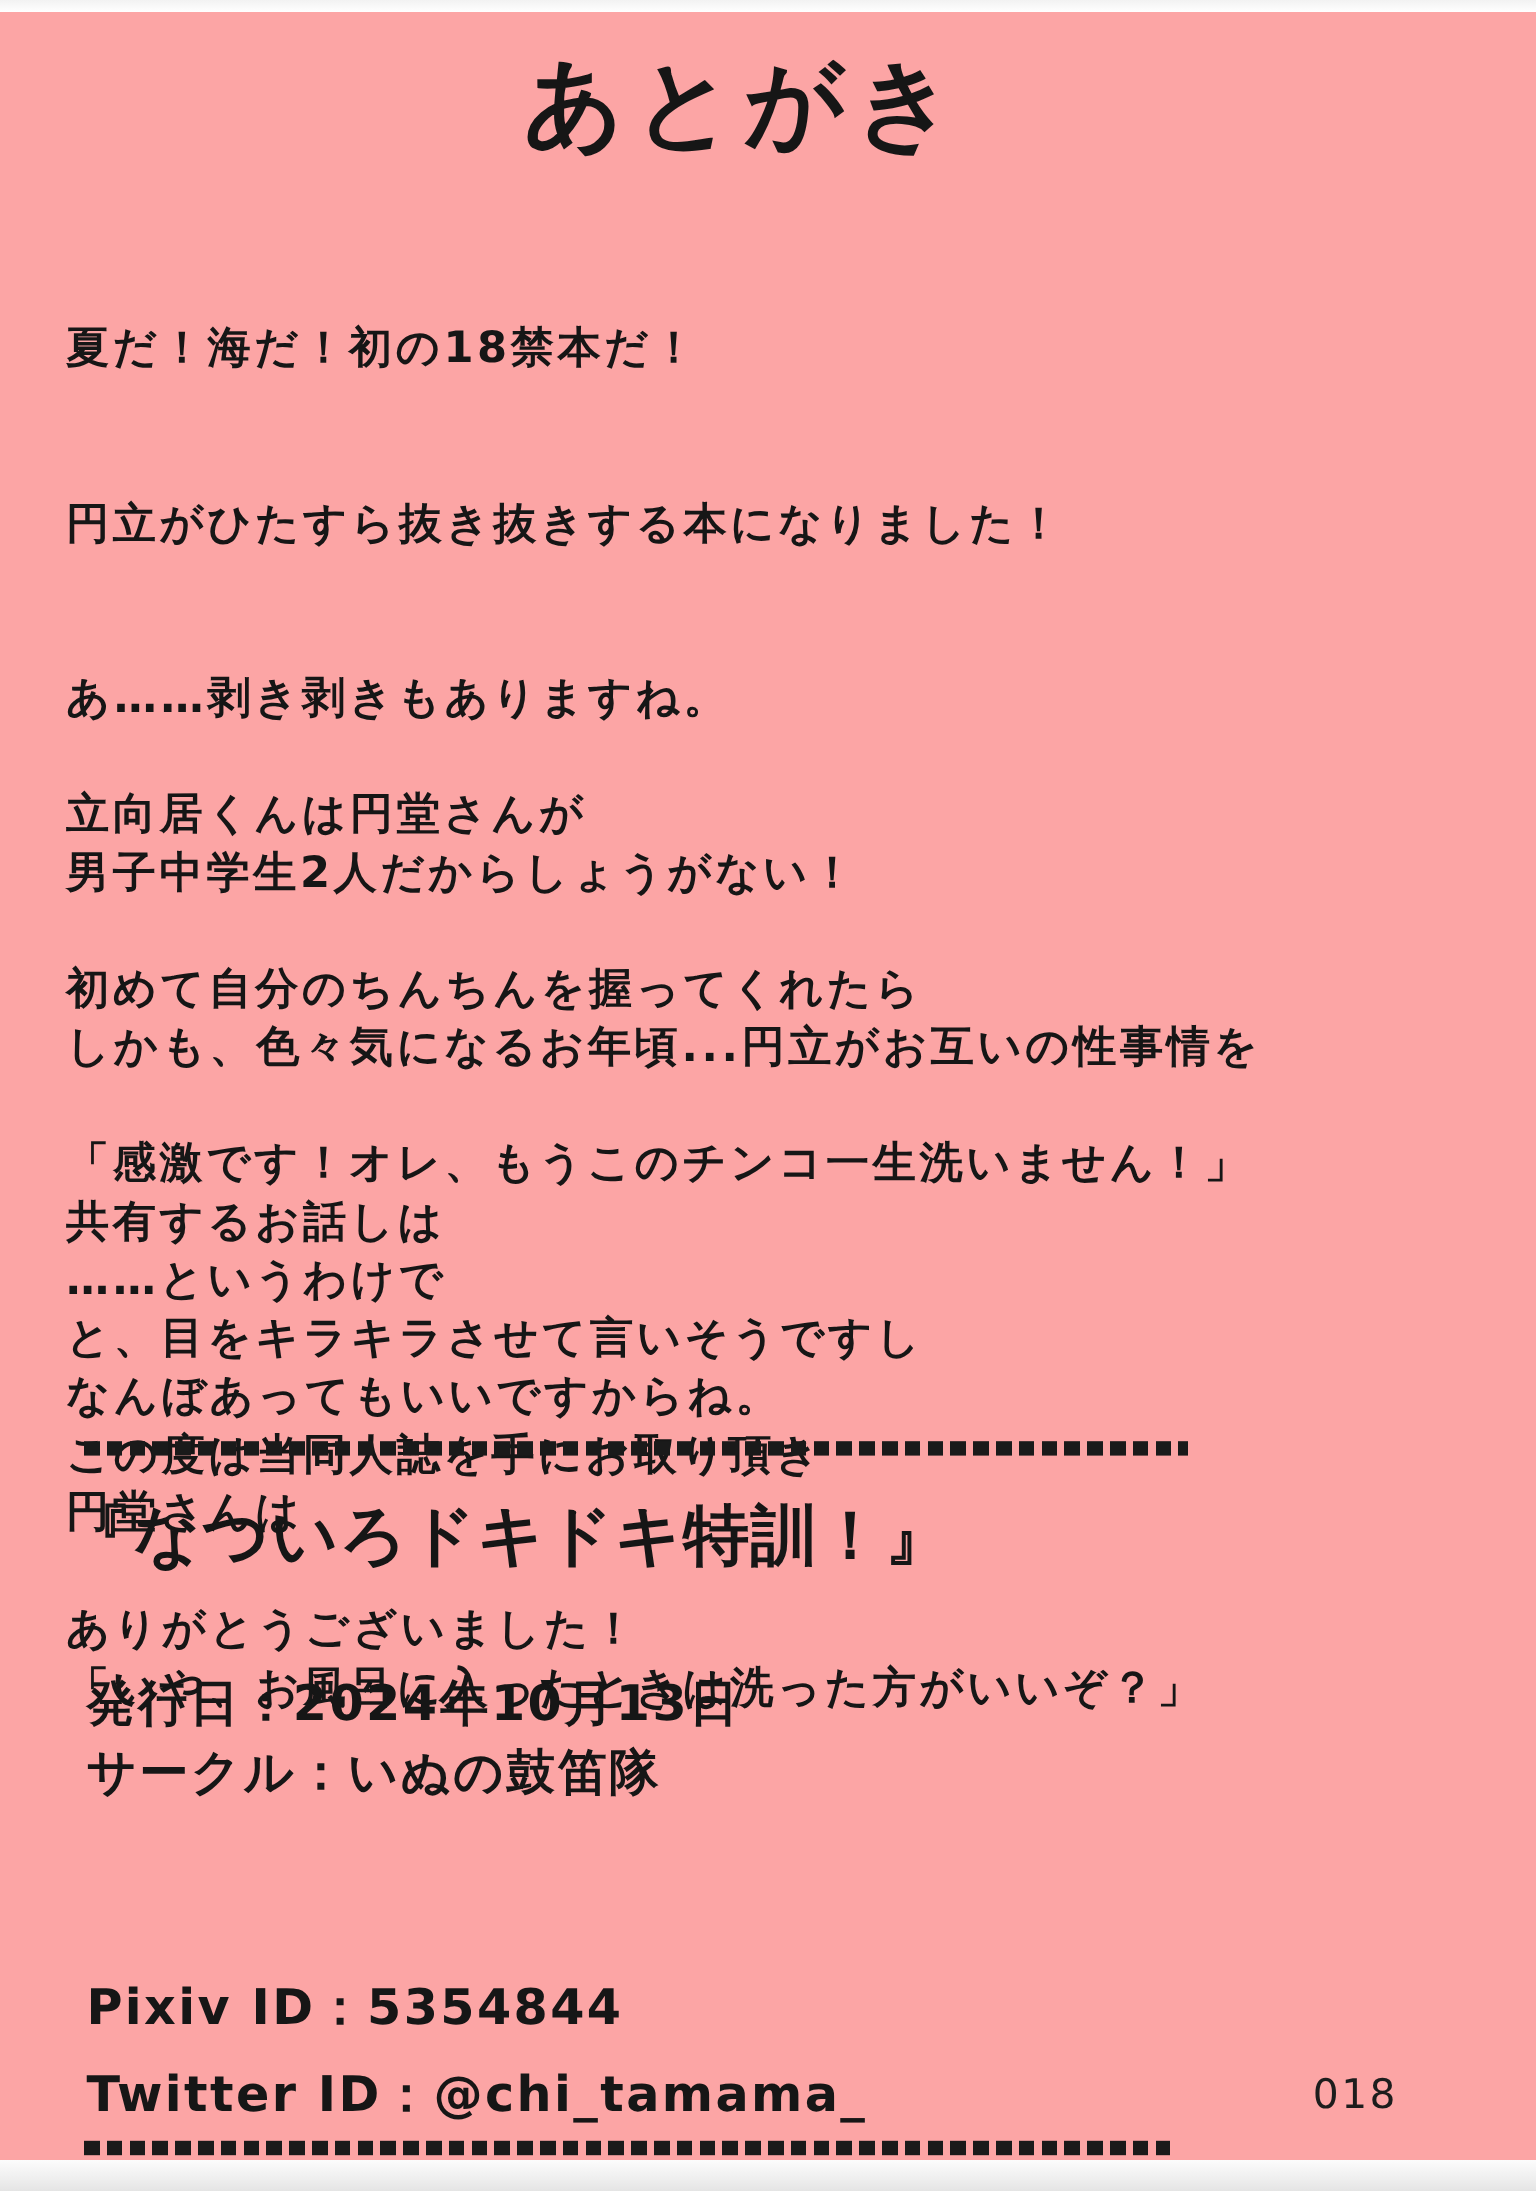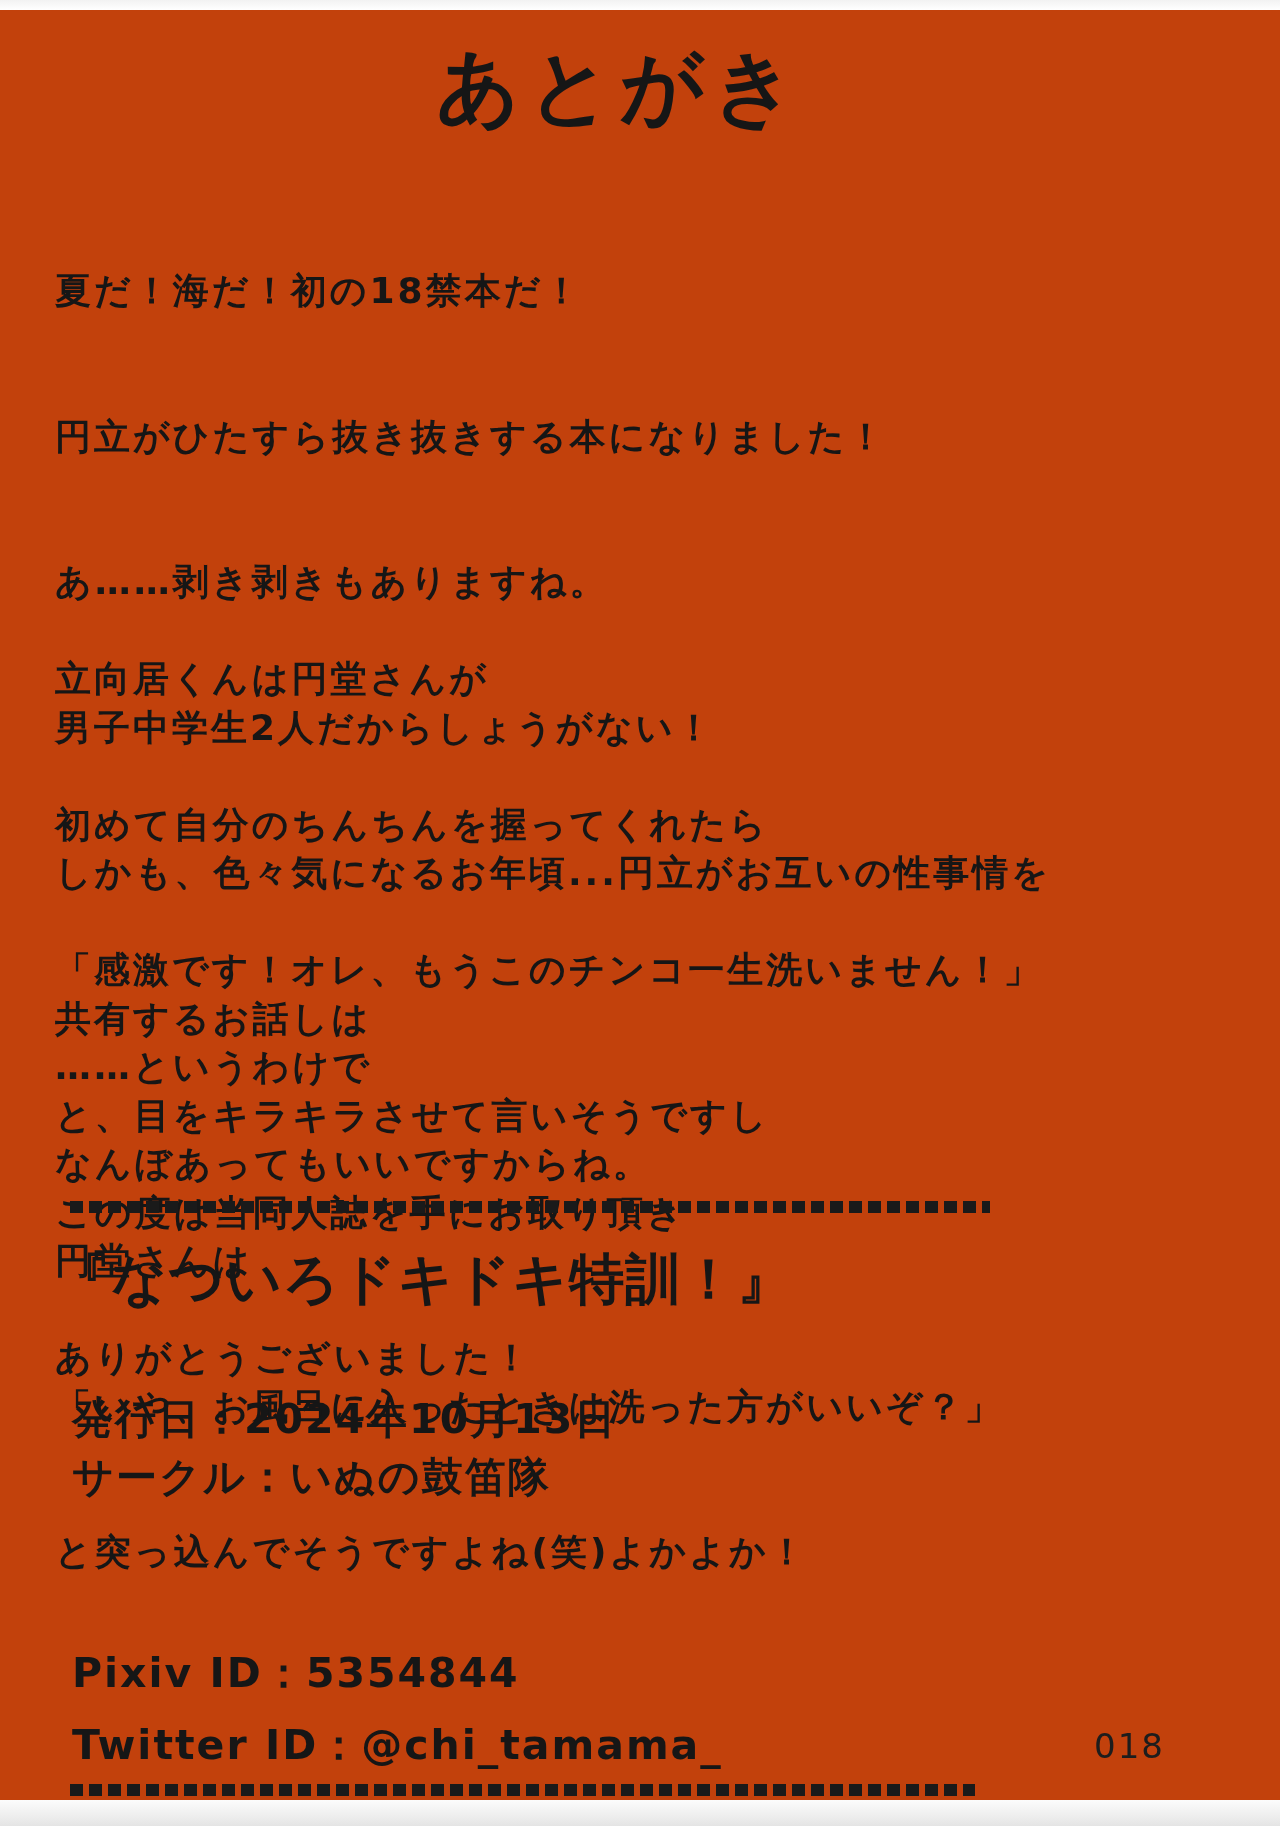--- a/index.html
+++ b/index.html
@@ -5,21 +5,21 @@
   html, body {
     margin: 0;
     padding: 0;
     background: #dededb;
   }
   #page {
     position: relative;
     width: 1280px;
     height: 1826px;
     margin: 0 auto;
-    background: #c2410c;
+    background: #fca5a5;
     overflow: hidden;
     font-family: "DejaVu Sans", sans-serif;
     color: #161616;
   }
   .heading {
     position: absolute;
     top: 44px;
     left: 20px;
     width: 1200px;
     text-align: center;
@@ -114,21 +114,20 @@
     <div>なんぼあってもいいですからね。</div>
   </div>
 
   <div class="para" id="para-2">
     <div>立向居くんは円堂さんが</div>
     <div>初めて自分のちんちんを握ってくれたら</div>
     <div>「感激です！オレ、もうこのチンコ一生洗いません！」</div>
     <div>と、目をキラキラさせて言いそうですし</div>
     <div>円堂さんは</div>
     <div>「いや、お風呂に入ったときは洗った方がいいぞ？」</div>
-    <div>と突っ込んでそうですよね(笑)よかよか！</div>
   </div>
 
   <div class="para" id="para-3">
     <div>……というわけで</div>
     <div>この度は当同人誌を手にお取り頂き</div>
     <div>ありがとうございました！</div>
   </div>
 
   <div class="divider" id="divider-top"></div>
 

